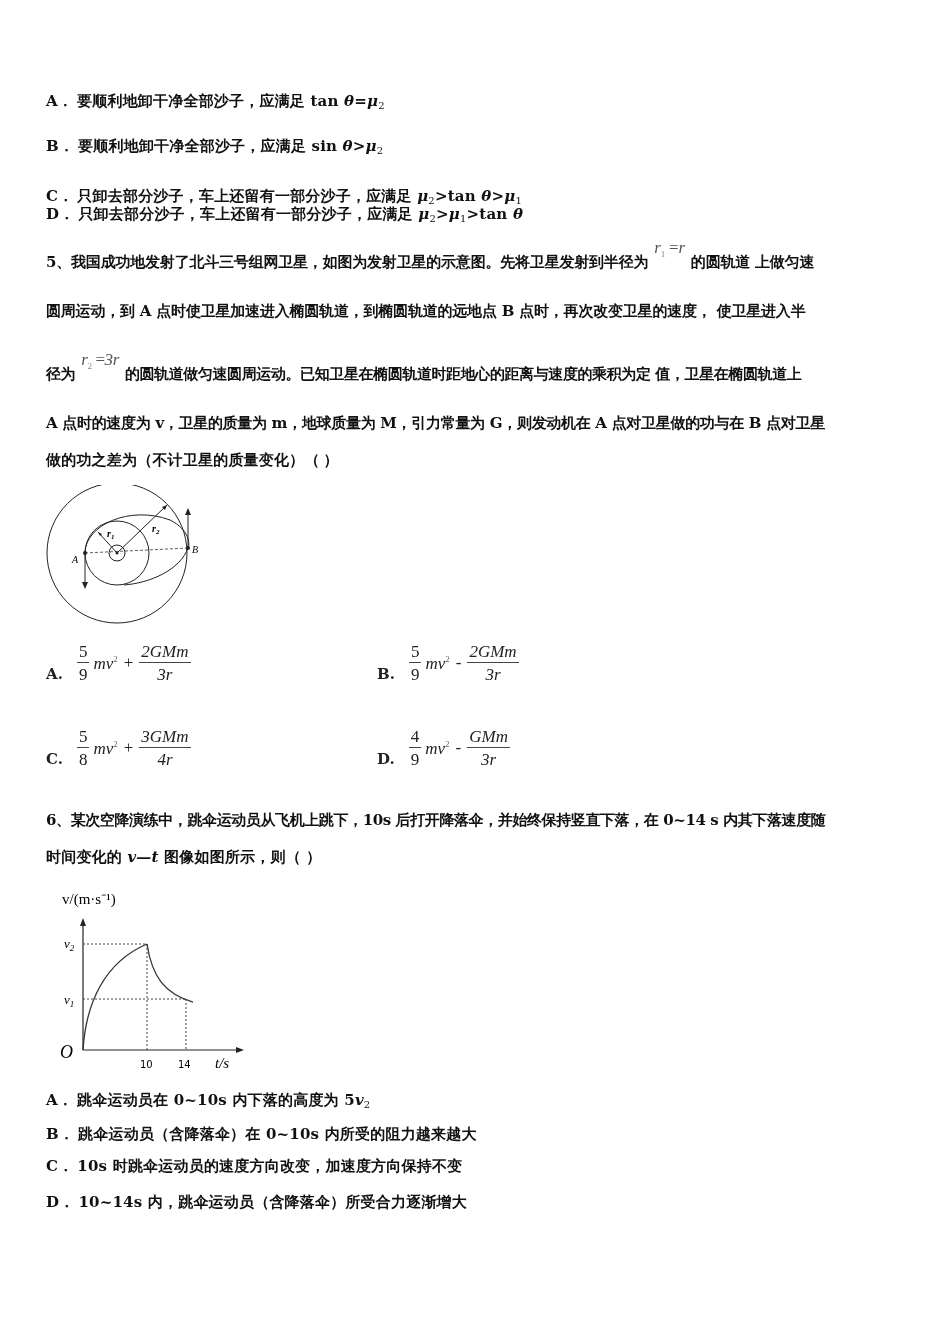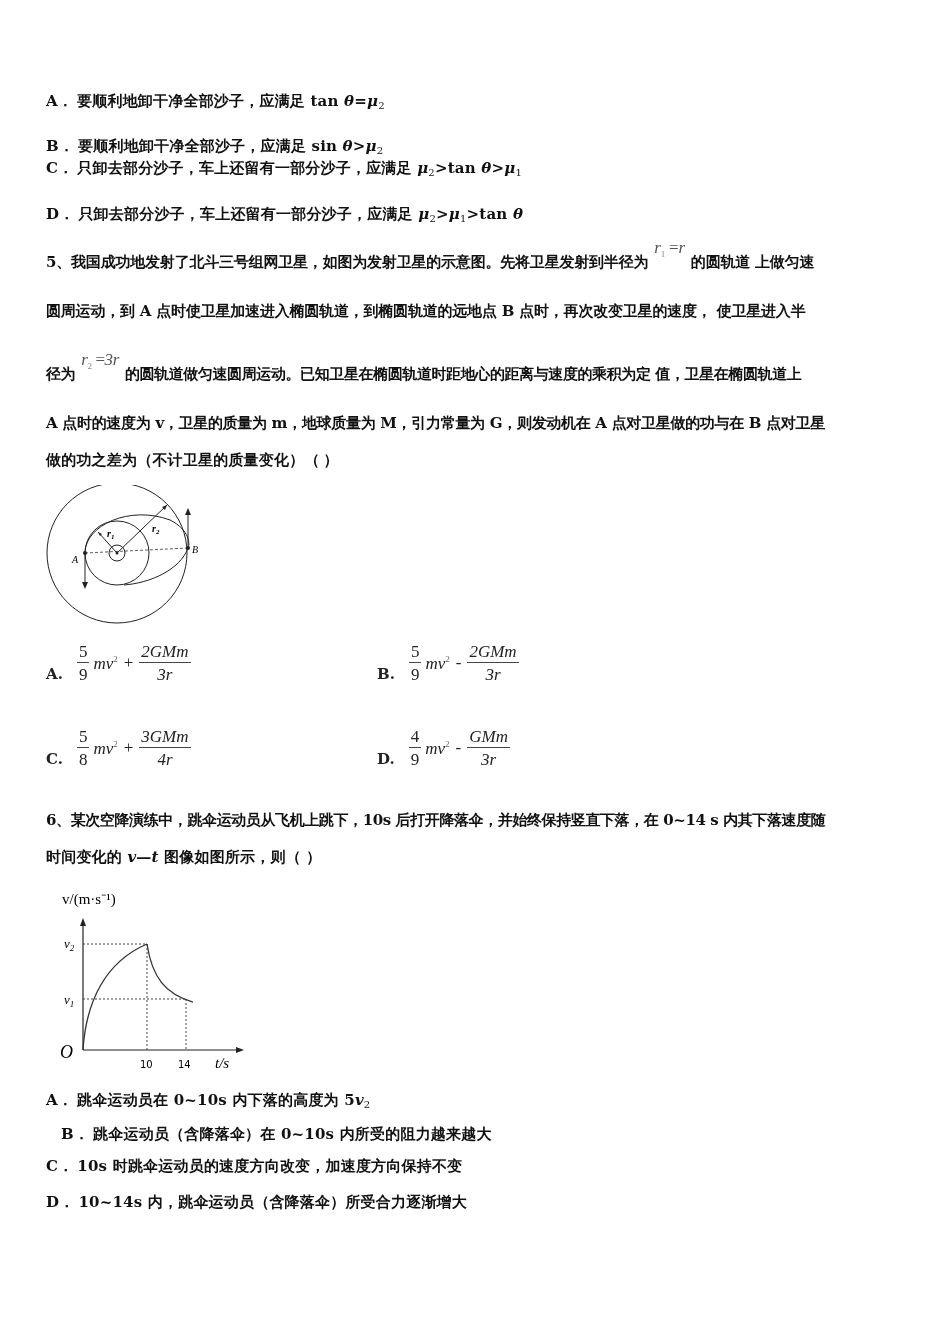--- a/index.html
+++ b/index.html
@@ -41,21 +41,21 @@
 </style>
 </head>
 <body>
 
 <div class="line" style="top:92px;text-align:center;">
   <span class="opt-label">A．</span><span>要顺利地卸干净全部沙子，应满足 tan </span><i>θ</i><span>=</span><i>μ</i><span class="sub">2</span>
 </div>
 <div class="line" style="top:137px;">
   <span class="opt-label">B．</span><span>要顺利地卸干净全部沙子，应满足 sin </span><i>θ</i><span>&gt;</span><i>μ</i><span class="sub">2</span>
 </div>
-<div class="line" style="top:159px;text-align:center;">
+<div class="line" style="top:187px;text-align:center;">
   <span class="opt-label">C．</span><span>只卸去部分沙子，车上还留有一部分沙子，应满足 </span><i>μ</i><span class="sub">2</span><span>&gt;tan </span><i>θ</i><span>&gt;</span><i>μ</i><span class="sub">1</span>
 </div>
 <div class="line" style="top:205px;">
   <span class="opt-label">D．</span><span>只卸去部分沙子，车上还留有一部分沙子，应满足 </span><i>μ</i><span class="sub">2</span><span>&gt;</span><i>μ</i><span class="sub">1</span><span>&gt;tan </span><i>θ</i>
 </div>
 
 <div class="line" style="top:252px; letter-spacing:-0.2px;">
   <span>5、</span><span>我国成功地发射了北斗三号组网卫星，如图为发射卫星的示意图。先将卫星发射到半径为</span><span class="formula-inline"><span>r</span><span class="subsm">1</span><span class="eq"> =</span><span>r</span></span><span>的圆轨道 上做匀速</span>
 </div>
 <div class="line" style="top:302px; letter-spacing:-0.2px;text-align:center;">圆周运动，到 A 点时使卫星加速进入椭圆轨道，到椭圆轨道的远地点 B 点时，再次改变卫星的速度， 使卫星进入半</div>
@@ -164,21 +164,21 @@
   <line x1="33" y1="117" x2="136" y2="117" stroke="#444" stroke-dasharray="2,2" stroke-width="1"></line>
   <line x1="97" y1="62" x2="97" y2="168" stroke="#444" stroke-dasharray="2,2" stroke-width="1"></line>
   <line x1="136" y1="117" x2="136" y2="168" stroke="#444" stroke-dasharray="2,2" stroke-width="1"></line>
   <path d="M 33 168 C 36 120, 55 80, 97 62" fill="none" stroke="#333" stroke-width="1.3"></path>
   <path d="M 97 62 C 102 95, 115 112, 143 120" fill="none" stroke="#333" stroke-width="1.3"></path>
 </svg>
 
 <div class="line" style="top:1091px;">
   <span class="opt-label">A．</span><span>跳伞运动员在 0~10s 内下落的高度为 5</span><i>v</i><span class="sub">2</span>
 </div>
-<div class="line" style="top:1125px;margin-left:15px;">
+<div class="line" style="top:1125px;">
   <span class="opt-label">B．</span><span>跳伞运动员（含降落伞）在 0~10s 内所受的阻力越来越大</span>
 </div>
 <div class="line" style="top:1157px;">
   <span class="opt-label">C．</span><span>10s 时跳伞运动员的速度方向改变，加速度方向保持不变</span>
 </div>
 <div class="line" style="top:1193px;">
   <span class="opt-label">D．</span><span>10~14s 内，跳伞运动员（含降落伞）所受合力逐渐增大</span>
 </div>
 
 </body></html>

